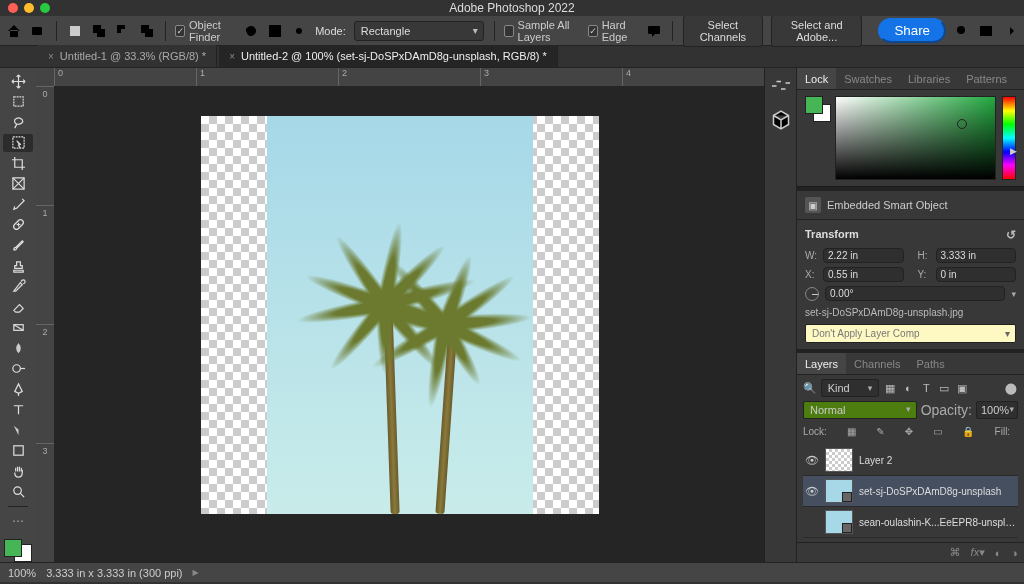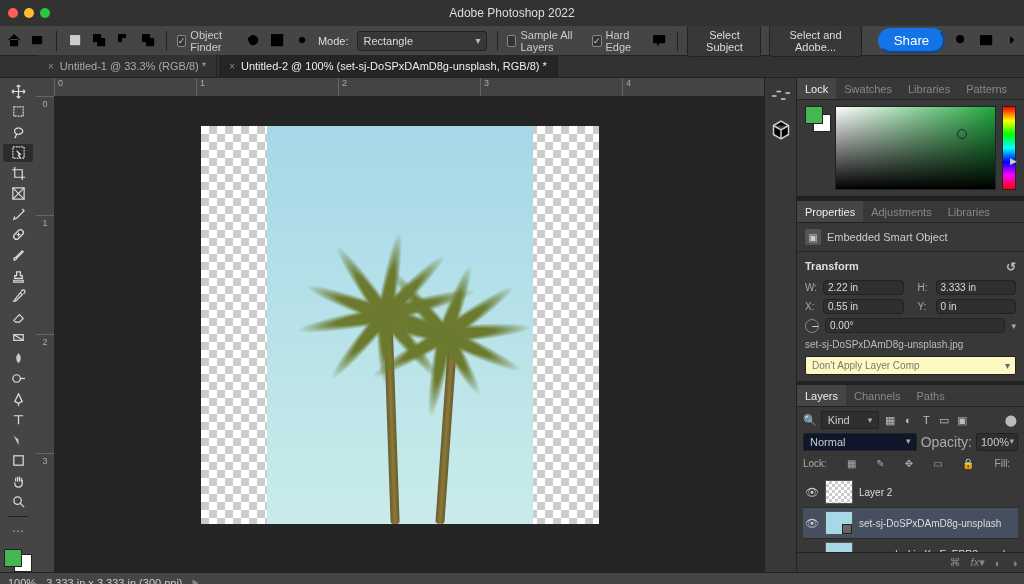--- a/index.html
+++ b/index.html
@@ -1,19 +1,19 @@
 <!DOCTYPE html>
 <html><head>
 <meta charset="utf-8">
 <style>
   * { box-sizing: border-box; margin: 0; padding: 0; font-family: -apple-system, "Segoe UI", Arial, sans-serif; }
   body { width: 1024px; height: 584px; background: #323232; color: #ccc; font-size: 11px; overflow: hidden; }
 
   
-  .titlebar { height: 26px; background: #323232; display: flex; align-items: center; padding: 0 8px; position: relative; }
+  .titlebar { height: 16px; background: #323232; display: flex; align-items: center; padding: 0 8px; position: relative; }
   .traffic { display: flex; gap: 6px; }
   .traffic span { width: 10px; height: 10px; border-radius: 50%; display: inline-block; }
   .t-close { background: #ff5f57; } .t-min { background: #ffbd2e; } .t-max { background: #28c940; }
   .title { position: absolute; left: 0; right: 0; text-align: center; color: #ddd; font-size: 12px; }
 
   
   .options { height: 30px; background: #454545; display: flex; align-items: center; padding: 0 6px; gap: 8px; border-bottom: 1px solid #222; }
   .ico-btn { width: 22px; height: 22px; display: inline-flex; align-items:center; justify-content:center; border-radius: 2px; }
   .opt-label { font-size: 11px; color: #ddd; }
   .opt-select { background: #383838; border: 1px solid #222; color: #ddd; height: 20px; font-size: 11px; padding: 0 18px 0 6px; border-radius: 3px; position: relative; display:inline-flex; align-items:center; min-width:130px; }
@@ -126,21 +126,21 @@
   .layercomp { background:#fef9c3; border:1px solid #222; color:#777; padding:3px 6px; border-radius:2px; margin-top:4px; position:relative;}
   .layercomp::after{ content:"▾"; position:absolute; right:5px; color:#666;}
 
   
   .layers-body { padding:4px 6px; flex:1; overflow:hidden;}
   .lay-row1 { display:flex; align-items:center; gap:4px; margin-bottom:4px;}
   .kind-sel { background:#2f2f2f; border:1px solid #222; padding:2px 6px; border-radius:2px; position:relative; display:flex; align-items:center; gap:4px;}
   .kind-sel::after { content:"▾"; margin-left:14px; font-size:9px; color:#aaa;}
   .lay-icn { width:14px; height:14px; display:inline-flex; align-items:center; justify-content:center; color:#bbb;}
   .lay-row2 { display:flex; align-items:center; gap:4px; margin-bottom:4px;}
-  .blend-sel { flex:1; background:#0f172a; border:1px solid #222; padding:2px 6px; border-radius:2px; position:relative;}
+  .blend-sel { flex:1; background:#4d7c0f; border:1px solid #222; padding:2px 6px; border-radius:2px; position:relative;}
   .blend-sel::after { content:"▾"; position:absolute; right:5px; font-size:9px; color:#aaa;}
   .opacity-lab { color:#aaa; font-size:14px;}
   .opacity-val { background:#2f2f2f; border:1px solid #222; padding:2px 4px; border-radius:2px; width:42px; position:relative;}
   .opacity-val::after { content:"▾"; position:absolute; right:3px; font-size:9px; color:#aaa;}
   .lay-row3 { display:flex; align-items:center; gap:20px; margin-bottom:5px; font-size:10px; color:#aaa;}
   .lock-icn { width:12px; height:12px; display:inline-flex; align-items:center; justify-content:center;}
   .layer-item { display:flex; align-items:center; gap:6px; padding:3px 2px; border-bottom:1px solid #2a2a2a;}
   .layer-item.sel { background:#454f5f; }
   .eye { width:14px; text-align:center; color:#ccc; font-size:11px;}
   .thumb { width:28px; height:24px; border:1px solid #555; background:#a6d8e8; position:relative; overflow:hidden;}
@@ -246,21 +246,21 @@
       <span class="chk-box">✓</span>
       <span>Hard Edge</span>
     </label>
   <span class="ico-btn">
       <svg viewBox="0 0 16 16">
         <rect x="2" y="3" width="12" height="8" rx="1"></rect>
         <path d="M6 11 L6 14 L9 11"></path>
       </svg>
     </span>
   <div class="divider-v"></div>
-  <button class="btn">Select Subject</button>
+  <button class="btn">Select Channels</button>
   <button class="btn">Select and Adobe...</button>
   <div class="spacer"></div>
   <button class="btn-primary">Share</button>
   <span class="ico-btn">
       <svg viewBox="0 0 16 16">
         <circle cx="7" cy="7" r="4"></circle>
         <path d="M10 10 L14 14"></path>
       </svg>
     </span>
   <span class="ico-btn">
@@ -491,25 +491,20 @@
           <div class="color-cursor"></div>
         </div>
         <div class="hue">
             <span class="hue-tri">▶</span>
           </div>
       </div>
     </div>
 
     <div class="sep-h"></div>
 
-    <div class="panel-tabs">
-      <div class="ptab active">Properties</div>
-      <div class="ptab">Adjustments</div>
-      <div class="ptab">Libraries</div>
-    </div>
     <div class="prop-head">
       <div class="prop-icon">▣</div>
       <span>Embedded Smart Object</span>
     </div>
     <div class="prop-section">
       <div class="prop-title">
         <span>Transform</span>
         <span class="reset-i">↺</span>
       </div>
       <div class="prop-grid">

